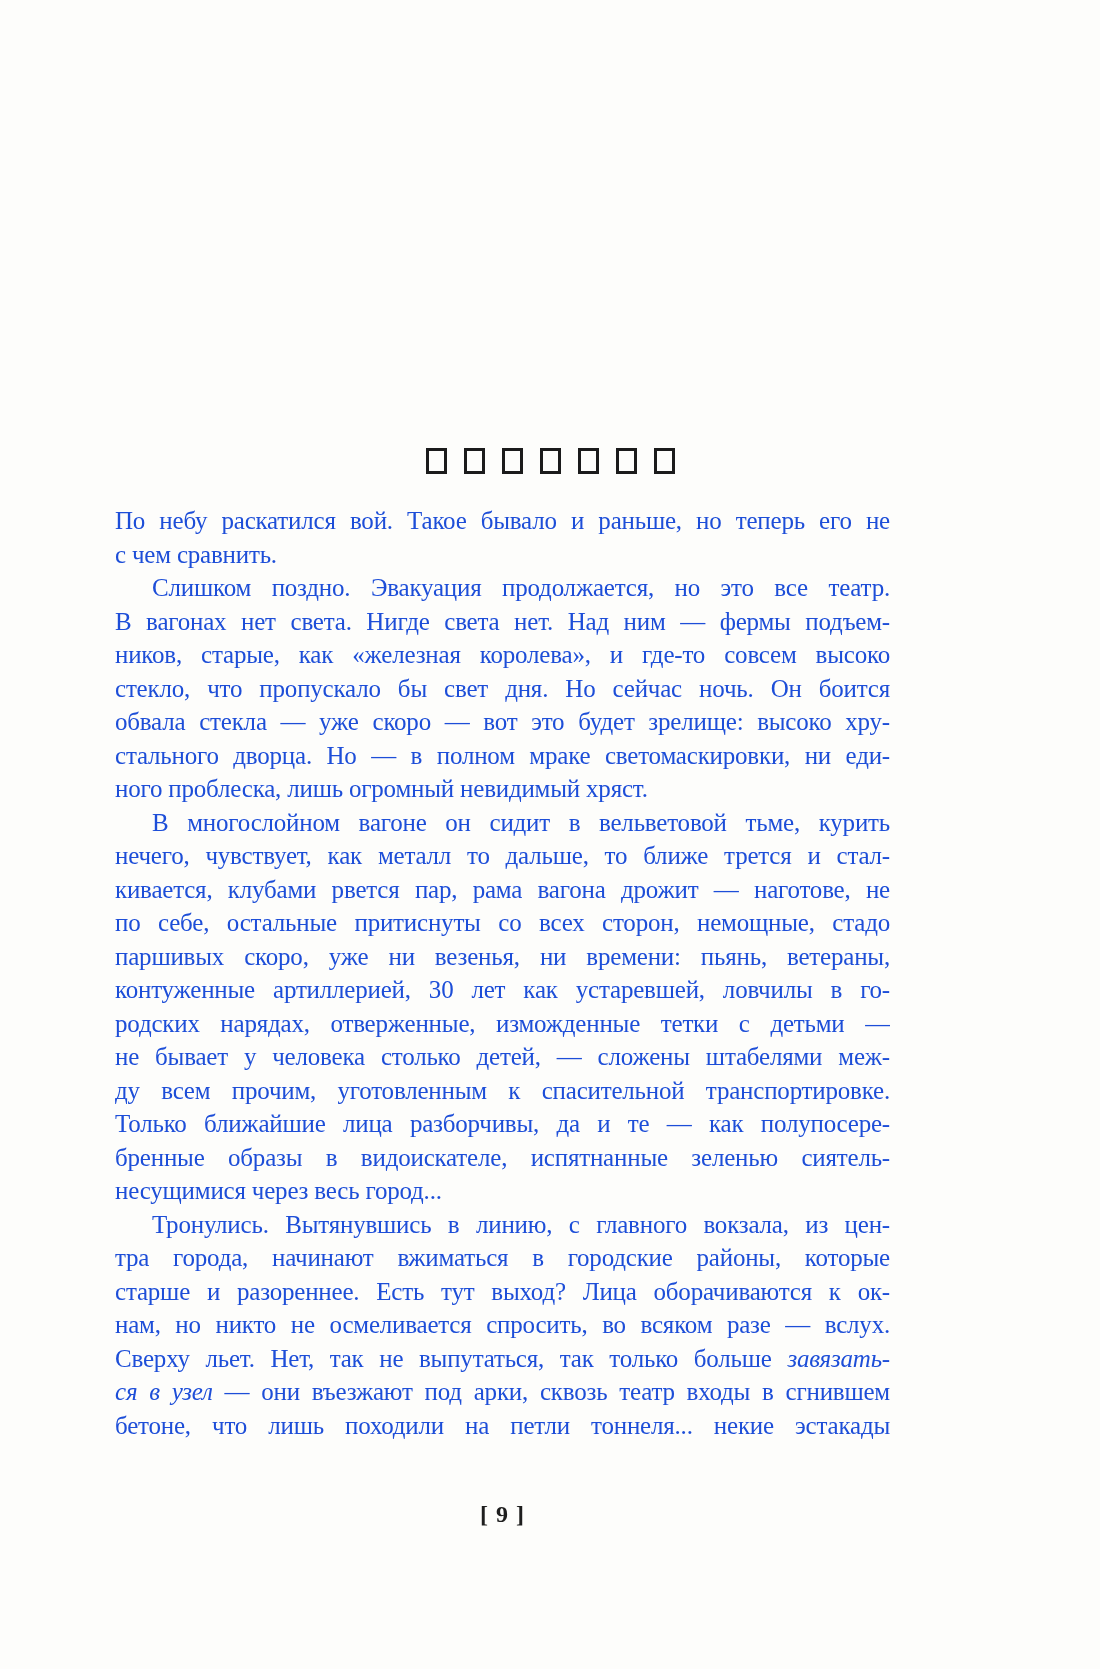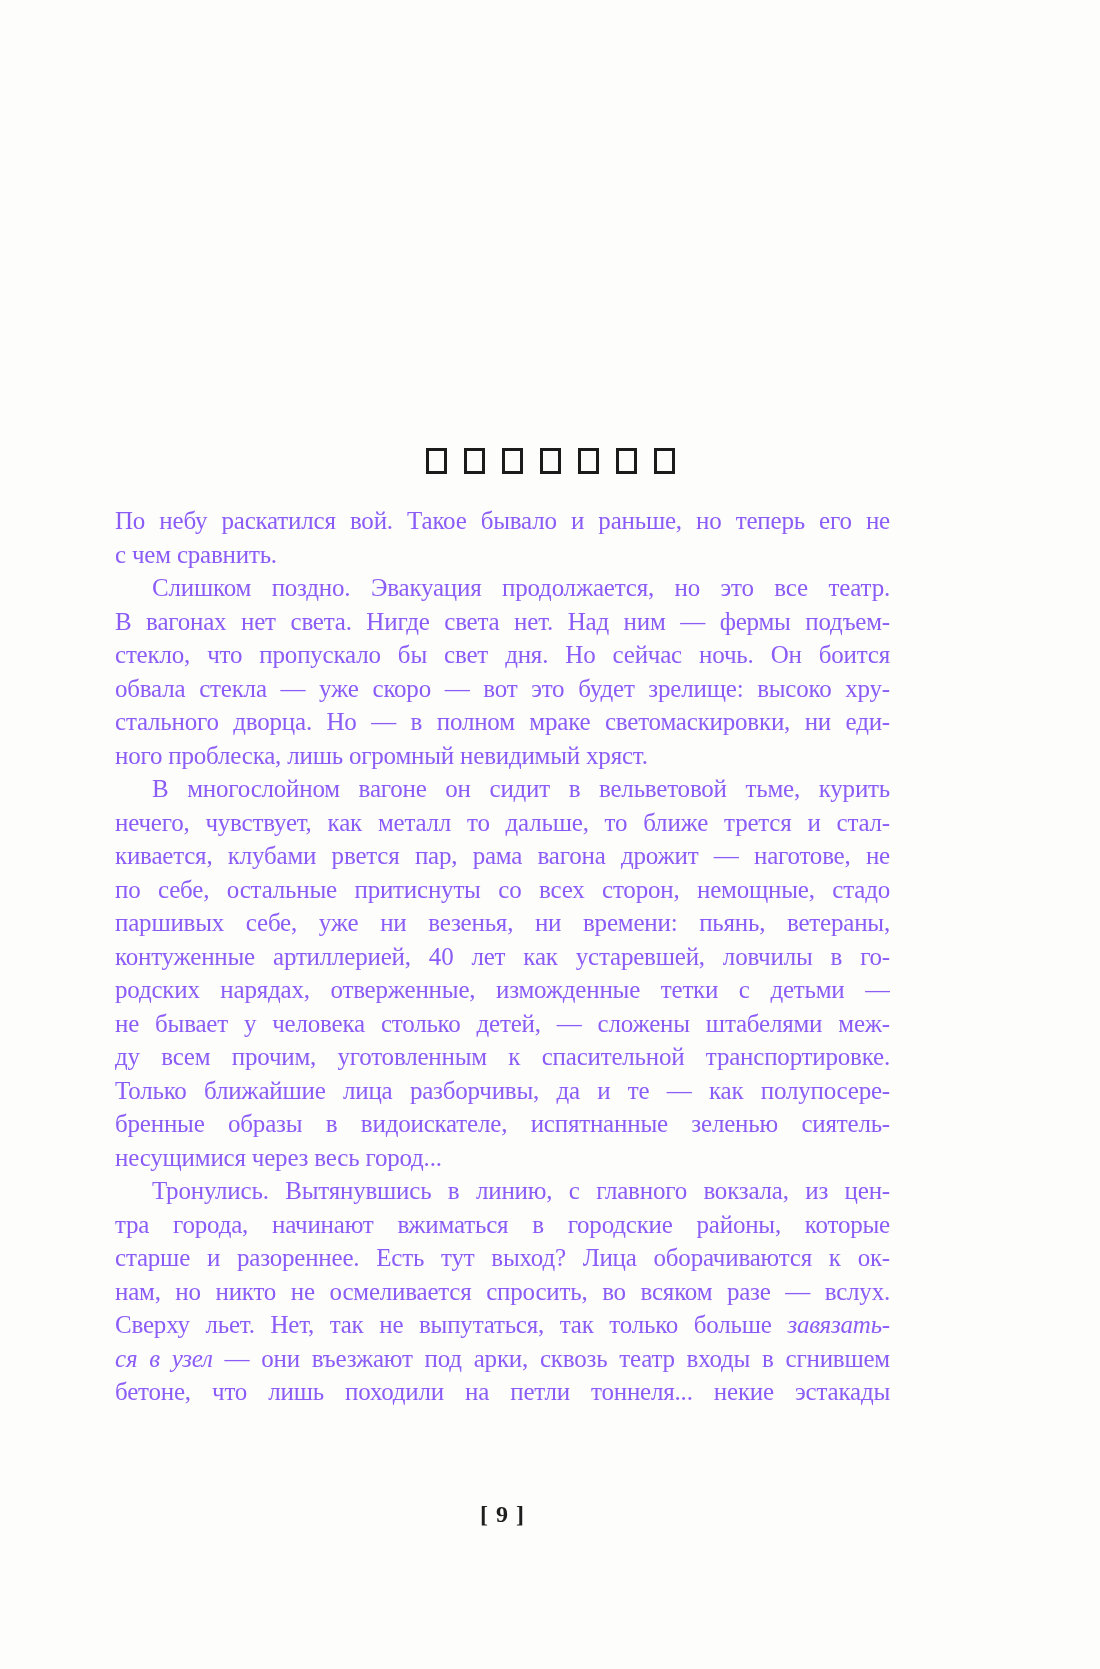--- a/index.html
+++ b/index.html
@@ -28,21 +28,21 @@
     width: 15px;
     height: 20px;
     border: 3px solid #1b1b1b;
     background: transparent;
   }
   .text-block {
     position: absolute;
     left: 115px;
     top: 504px;
     width: 775px;
-    color: #8b5cf6;
+    color: #1d4ed8;
     font-size: 25px;
     letter-spacing: -0.2px;
   }
   .line {
     height: 33.5px;
     line-height: 33.5px;
     overflow: hidden;
     text-align: justify;
     text-align-last: justify;
   }
@@ -79,30 +79,31 @@
       <span class="square"></span>
       <span class="square"></span>
       <span class="square"></span>
       <span class="square"></span>
     </div>
   <div class="text-block" id="text-block">
       <div class="line"><span>По небу раскатился вой. Такое бывало и раньше, но теперь его не</span></div>
       <div class="line lastline"><span>с чем сравнить.</span></div>
       <div class="line indent"><span>Слишком поздно. Эвакуация продолжается, но это все театр.</span></div>
       <div class="line"><span>В вагонах нет света. Нигде света нет. Над ним — фермы подъем-</span></div>
+      <div class="line"><span>ников, старые, как «железная королева», и где-то совсем высоко</span></div>
       <div class="line"><span>стекло, что пропускало бы свет дня. Но сейчас ночь. Он боится</span></div>
       <div class="line"><span>обвала стекла — уже скоро — вот это будет зрелище: высоко хру-</span></div>
       <div class="line"><span>стального дворца. Но — в полном мраке светомаскировки, ни еди-</span></div>
       <div class="line lastline"><span>ного проблеска, лишь огромный невидимый хряст.</span></div>
       <div class="line indent"><span>В многослойном вагоне он сидит в вельветовой тьме, курить</span></div>
       <div class="line"><span>нечего, чувствует, как металл то дальше, то ближе трется и стал-</span></div>
       <div class="line"><span>кивается, клубами рвется пар, рама вагона дрожит — наготове, не</span></div>
       <div class="line"><span>по себе, остальные притиснуты со всех сторон, немощные, стадо</span></div>
-      <div class="line"><span>паршивых себе, уже ни везенья, ни времени: пьянь, ветераны,</span></div>
-      <div class="line"><span>контуженные артиллерией, 40 лет как устаревшей, ловчилы в го-</span></div>
+      <div class="line"><span>паршивых скоро, уже ни везенья, ни времени: пьянь, ветераны,</span></div>
+      <div class="line"><span>контуженные артиллерией, 30 лет как устаревшей, ловчилы в го-</span></div>
       <div class="line"><span>родских нарядах, отверженные, изможденные тетки с детьми —</span></div>
       <div class="line"><span>не бывает у человека столько детей, — сложены штабелями меж-</span></div>
       <div class="line"><span>ду всем прочим, уготовленным к спасительной транспортировке.</span></div>
       <div class="line"><span>Только ближайшие лица разборчивы, да и те — как полупосере-</span></div>
       <div class="line"><span>бренные образы в видоискателе, испятнанные зеленью сиятель-</span></div>
       <div class="line lastline"><span>несущимися через весь город...</span></div>
       <div class="line indent"><span>Тронулись. Вытянувшись в линию, с главного вокзала, из цен-</span></div>
       <div class="line"><span>тра города, начинают вжиматься в городские районы, которые</span></div>
       <div class="line"><span>старше и разореннее. Есть тут выход? Лица оборачиваются к ок-</span></div>
       <div class="line"><span>нам, но никто не осмеливается спросить, во всяком разе — вслух.</span></div>

